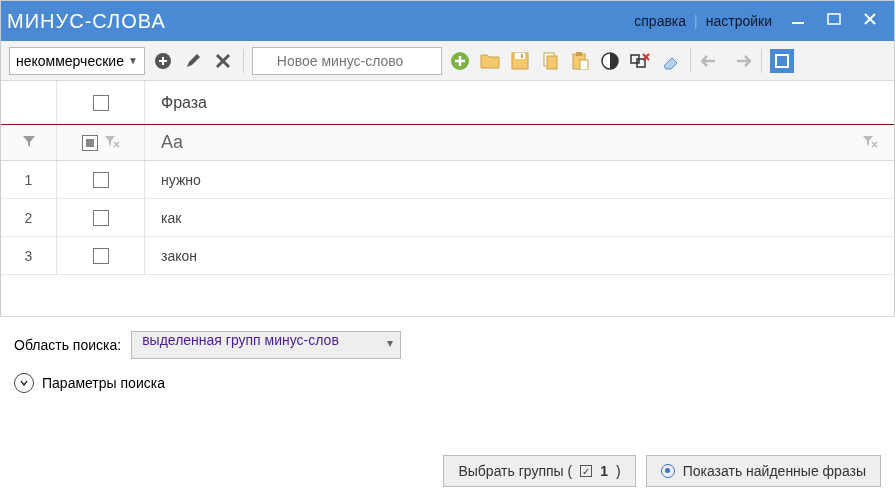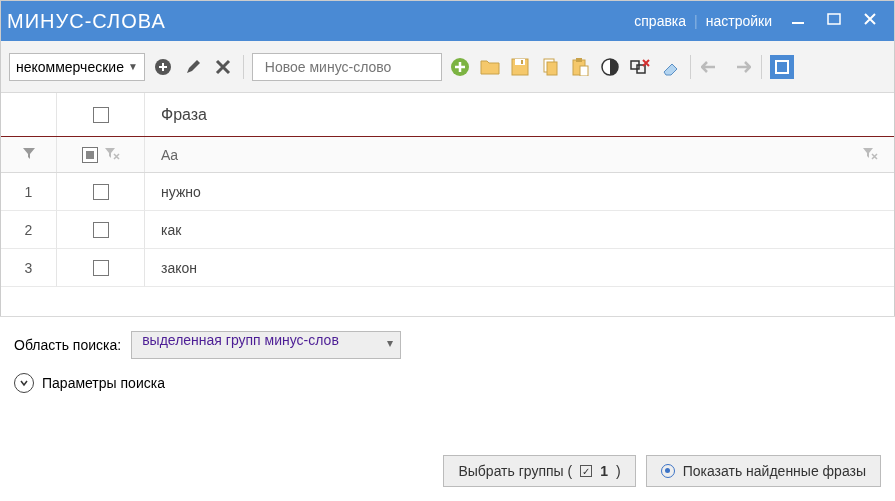--- a/index.html
+++ b/index.html
@@ -2,31 +2,31 @@
 <html><head>
 <meta charset="utf-8">
 <style>
 * { box-sizing: border-box; margin: 0; padding: 0; }
 body { font-family: "Segoe UI", Arial, sans-serif; font-size: 14px; background: #fff; width: 895px; height: 501px; overflow: hidden; border: 1px solid #ccc; }
 
 
 .titlebar { background: #4a8ad4; color: #fff; height: 40px; display: flex; align-items: center; padding: 0 6px; }
 .titlebar .title { font-size: 20px; font-weight: 300; letter-spacing: 1px; }
 .titlebar .spacer { flex: 1; }
-.titlebar .link { color: #ffffff; font-size: 14px; margin: 0 8px; cursor: pointer; }
+.titlebar .link { color: #0f172a; font-size: 14px; margin: 0 8px; cursor: pointer; }
 .titlebar .sep { color: #8ab4e2; }
 .titlebar .winbtn { width: 36px; text-align: center; font-size: 16px; cursor: pointer; color: #fff; }
 
 
-.toolbar { background: #f3f3f3; border-bottom: 1px solid #d9d9d9; height: 52px; display: flex; align-items: center; padding: 0 8px; gap: 6px; }
+.toolbar { background: #f3f3f3; border-bottom: 1px solid #d9d9d9; height: 40px; display: flex; align-items: center; padding: 0 8px; gap: 6px; }
 .dropdown { background: #fff; border: 1px solid #bbb; height: 28px; padding: 0 6px; display: flex; align-items: center; gap: 4px; cursor: pointer; }
 .dropdown .caret { font-size: 10px; color: #555; }
 .tool-icon { width: 24px; height: 24px; display: flex; align-items: center; justify-content: center; cursor: pointer; color: #555; font-size: 16px; }
 .tool-icon svg { display: block; }
-.input-new { background: #fff; border: 1px solid #bbb; height: 28px; width: 190px; padding: 0 12px; color: #701a75; font-size: 14px; }
+.input-new { background: #fff; border: 1px solid #bbb; height: 28px; width: 190px; padding: 0 24px; color: #701a75; font-size: 14px; }
 .tool-sep { width: 1px; height: 24px; background: #d0d0d0; margin: 0 2px; }
 
 
 .table { width: 100%; }
 .thead { display: flex; border-bottom: 1px solid #7f1d1d; height: 44px; align-items: center; }
 .filterhead { display: flex; border-bottom: 1px solid #d9d9d9; height: 36px; align-items: center; background: #fafafa; }
 .col-num { width: 56px; display: flex; align-items: center; justify-content: center; border-right: 1px solid #e5e5e5; height: 100%; color: #555; }
 .col-chk { width: 88px; display: flex; align-items: center; justify-content: center; border-right: 1px solid #e5e5e5; height: 100%; gap: 6px; }
 .col-phrase { flex: 1; padding: 0 16px; display: flex; align-items: center; height: 100%; color: #444; }
 .col-phrase.header { font-size: 16px; }
@@ -45,21 +45,21 @@
 .bottom-row1 select, .sel { background: #eee; border: 1px solid #bbb; height: 28px; padding: 0 24px 0 10px; font-size: 14px; color: #4c1d95; appearance: none; position: relative; }
 .sel-wrap { position: relative; display: inline-block; }
 .sel-wrap::after { content: "▾"; position: absolute; right: 8px; top: 5px; color: #666; pointer-events: none; font-size: 12px; }
 .bottom-row2 { display: flex; align-items: center; gap: 8px; margin-bottom: 14px; }
 .expand-circle { width: 20px; height: 20px; border: 1.5px solid #444; border-radius: 50%; display: flex; align-items: center; justify-content: center; font-size: 11px; cursor: pointer; }
 .bottom-row3 { display: flex; justify-content: flex-end; gap: 10px; }
 .btn { background: #eee; border: 1px solid #bbb; height: 32px; padding: 0 14px; display: flex; align-items: center; gap: 8px; font-size: 14px; color: #333; cursor: pointer; margin-top: 48px; }
 .btn .mini-chk { width: 12px; height: 12px; border: 1px solid #555; display: inline-flex; align-items: center; justify-content: center; font-size: 10px; }
 .eye { width: 14px; height: 14px; border: 1.5px solid #3b73c6; border-radius: 50%; position: relative; }
 .eye::after { content:""; width: 5px; height: 5px; background: #3b73c6; border-radius: 50%; position: absolute; top: 3px; left: 3px; }
-.aa { color: #666; font-size: 14px; }
+.aa { color: #666; font-size: 18px; }
 </style>
 </head>
 <body>
 
 <div class="titlebar">
   <span class="title">МИНУС-СЛОВА</span>
   <span class="spacer"></span>
   <span class="link">справка</span>
   <span class="sep">|</span>
   <span class="link">настройки</span>

